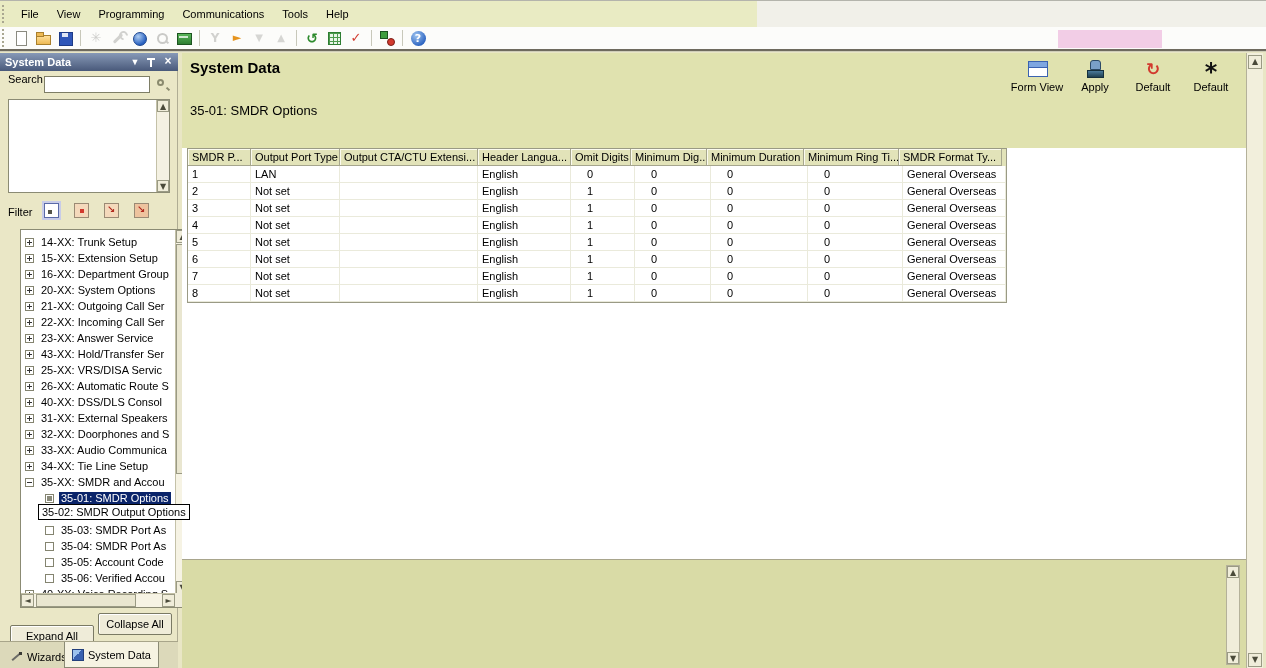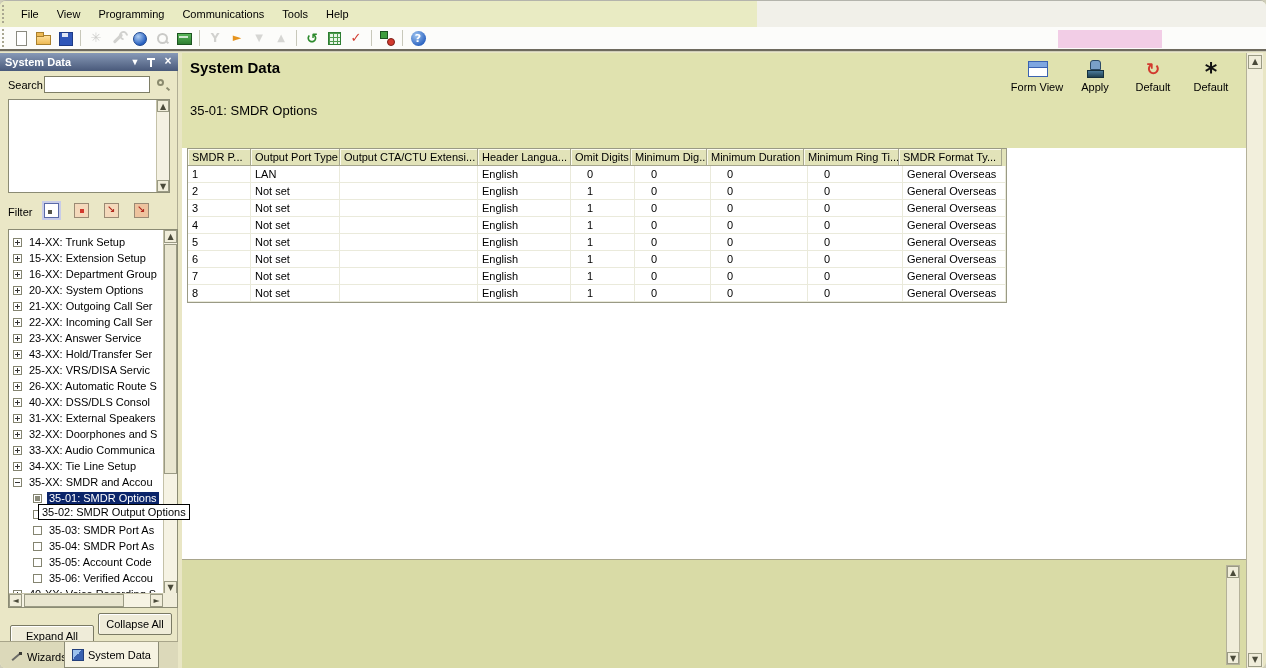--- a/index.html
+++ b/index.html
@@ -1,17 +1,17 @@
 <!DOCTYPE html>
 <html><head>
 <meta charset="utf-8">
 <style>
   * { margin:0; padding:0; box-sizing:border-box; }
   body { font-family:"Liberation Sans","DejaVu Sans",sans-serif; font-size:11px; color:#000; background:#cfcdb8; }
-  #window { position:relative; width:1266px; height:668px; background:#e9e6c5; overflow:hidden; border-top:1px solid #b4b4ac;border-radius:6px; }
+  #window { position:relative; width:1266px; height:668px; background:#e9e6c5; overflow:hidden; border-top:1px solid #b4b4ac; }
 
   
   #menubar { position:absolute; left:0; top:0; width:1266px; height:26px; background:#e9ebc3; }
   #menubar-right { position:absolute; left:757px; top:0; width:509px; height:26px; background:#f1f0e9; }
   .grip { position:absolute; left:2px; top:4px; width:4px; height:18px; border-left:2px dotted #a9a791; }
   #menu-items { position:absolute; left:12px; top:0; height:26px; display:flex; align-items:center; }
   .menu-item { padding:4px 9px; cursor:default; }
 
   
   #toolbar { position:absolute; left:0; top:26px; width:1266px; height:22px; background:#fcfcfa; }
@@ -50,39 +50,39 @@
   
   #sidebar { position:absolute; left:0; top:52px; width:178px; height:616px; background:#eae7c6; border-right:1px solid #b0ad94; }
   #sb-titlebar { position:absolute; left:0; top:0; width:178px; height:18px; background:linear-gradient(180deg,#8799b7,#49597a); color:#fff; font-weight:bold; line-height:18px; padding-left:5px; }
   .cap-btn { position:absolute; top:2px; width:14px; height:14px; color:#fff; font-size:9px; line-height:14px; text-align:center; }
   #cap-chevron { right:36px; }
   #cap-pin { right:20px; }
   #cap-pin::before { content:""; position:absolute; left:6px; top:5px; width:2px; height:7px; background:#fff; }
   #cap-pin::after { content:""; position:absolute; left:3px; top:3px; width:8px; height:2px; background:#fff; }
   #cap-close { right:3px; font-size:12px; line-height:13px; }
 
-  #sb-search-label { position:absolute; left:8px; top:26px; }
+  #sb-search-label { position:absolute; left:8px; top:20px; }
   #sb-search-input { position:absolute; left:44px; top:23px; width:106px; height:17px; border:1px solid #7e7e66; background:#fff; font:inherit; padding:0 2px; }
   #sb-search-btn { position:absolute; left:155px; top:24px; width:16px; height:16px; }
   #sb-search-btn .mag { position:absolute; left:2px; top:2px; width:7px; height:7px; border:2px solid #8a8a6e; border-radius:50%; }
   #sb-search-btn .mag-handle { position:absolute; left:11px; top:11px; width:4px; height:2px; background:#8a8a6e; transform:rotate(45deg); }
 
   #sb-listbox { position:absolute; left:8px; top:46px; width:162px; height:94px; background:#fff; border:1px solid #8b8b74; }
   #sb-listbox .vtrack { position:absolute; right:0; top:0; width:13px; height:100%; background:#f4f1e2; border-left:1px solid #c4c1a8; }
 
   #sb-filter-label { position:absolute; left:8px; top:153px; }
   #sb-filters { position:absolute; left:44px; top:150px; display:flex; }
   .fbtn { width:15px; height:15px; border:1px solid #9a8a74; background:#f4d9bb; position:relative; margin-right:15px; }
   .fbtn.sel { background:#fff; border:1px solid #5a6aa8; outline:2px solid #c8cce8; }
   .fbtn.sel::after { content:""; position:absolute; left:3px; bottom:3px; width:4px; height:4px; background:#55554a; }
   .fbtn.f2::after { content:""; position:absolute; left:5px; top:5px; width:4px; height:4px; background:#d23a2e; }
   .fbtn.f3::after, .fbtn.f4::after { content:"↘"; position:absolute; left:2px; top:0px; color:#b22a1e; font-size:10px; font-weight:bold; }
   .fbtn.f4 { background:#eec39e; }
 
-  #sb-tree { position:absolute; left:8px; top:176px; width:170px; height:379px; background:#fff; border:1px solid #8b8b74; }
+  #sb-tree { position:absolute; left:20px; top:176px; width:170px; height:379px; background:#fff; border:1px solid #8b8b74; }
   #tree-rows { position:absolute; left:0; top:0; width:154px; height:364px; overflow:hidden; padding-top:4px; }
   .tree-row { display:flex; align-items:center; height:16px; padding-left:4px; white-space:nowrap; }
   .tree-row.child { padding-left:24px; }
   .tbox { width:9px; height:9px; border:1px solid #848470; background:#fff; position:relative; margin-right:5px; flex:none; }
   .tbox.plus::before, .tbox.minus::before { content:""; position:absolute; left:1px; top:3px; width:5px; height:1px; background:#333; }
   .tbox.plus::after { content:""; position:absolute; left:3px; top:1px; width:1px; height:5px; background:#333; }
   .tbox.cbsel::after { content:""; position:absolute; left:1px; top:1px; width:5px; height:5px; background:#8a8a7a; }
   .tree-label { padding:0 2px; }
   .tree-row.sel .tree-label { background:#0a246a; color:#fff; }
 

